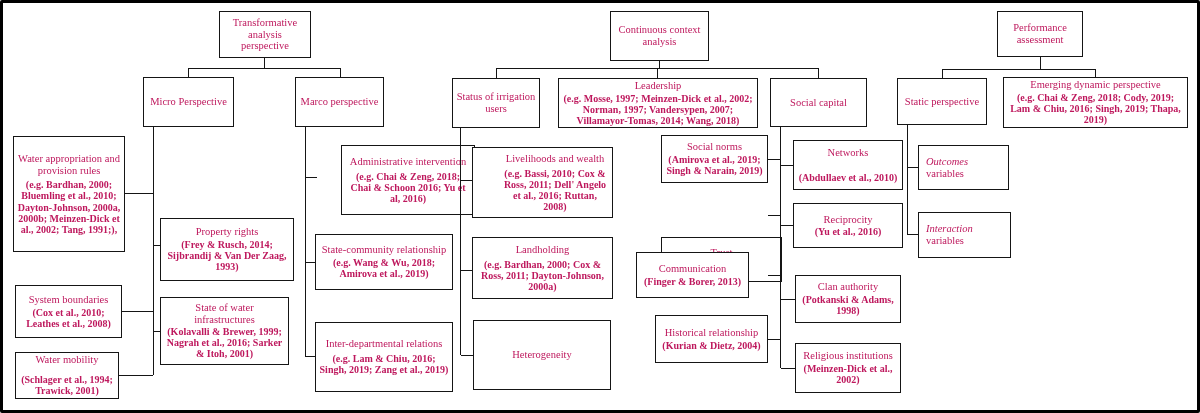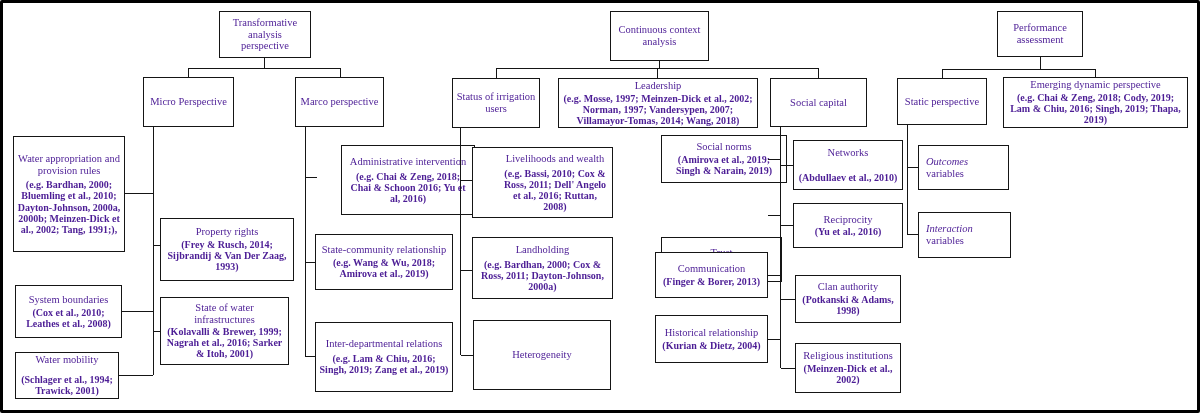--- a/index.html
+++ b/index.html
@@ -1,18 +1,18 @@
 <!DOCTYPE html>
 <html><head>
 <meta charset="utf-8">
 <style>
   html,body{margin:0;padding:0;background:#fff;}
   #canvas{
     position:relative;width:1200px;height:413px;background:#fff;overflow:hidden;
-    font-family:"Liberation Serif","DejaVu Serif",serif;color:#4c1d95;
+    font-family:"Liberation Serif","DejaVu Serif",serif;color:#be185d;
   }
   .frame{position:absolute;left:0;top:0;width:1194px;height:407px;border:3px solid #000;border-radius:2px;}
   .box{
     position:absolute;border:1px solid #151515;background:#fff;box-sizing:border-box;
     display:flex;flex-direction:column;align-items:center;justify-content:center;
     text-align:center;padding:2px 3px;gap:3px;
   }
   .box .t{font-size:10.5px;line-height:1.12;}
   .box .c{font-size:10px;line-height:1.12;font-weight:bold;}
   .leftbox{align-items:flex-start;text-align:left;padding-left:7px;}
@@ -99,29 +99,29 @@
     <div class="c">(e.g. Bassi, 2010; Cox &amp; Ross, 2011; Dell' Angelo et al., 2016; Ruttan, 2008)</div>
   </div>
   <div class="box" style="left:472px;top:237px;width:141px;height:62px;">
     <div class="t">Landholding</div>
     <div class="c">(e.g. Bardhan, 2000; Cox &amp; Ross, 2011; Dayton-Johnson, 2000a)</div>
   </div>
   <div class="box" style="left:473px;top:320px;width:138px;height:70px;">
     <div class="t">Heterogeneity</div>
   </div>
 
-  <div class="box" style="left:661px;top:135px;width:126px;height:48px;gap:1px;">
+  <div class="box" style="left:661px;top:135px;width:107px;height:48px;gap:1px;">
     <div class="t">Social norms</div>
     <div class="c">(Amirova et al., 2019; Singh &amp; Narain, 2019)</div>
   </div>
   <div class="box" style="left:661px;top:193px;width:121px;height:45px;margin-top:44px;">
     <div class="t">Trust</div>
     <div class="c">(Aida, 2019)</div>
   </div>
-  <div class="box" style="left:655px;top:252px;width:113px;height:46px;gap:1px;">
+  <div class="box" style="left:636px;top:252px;width:113px;height:46px;gap:1px;">
     <div class="t">Communication</div>
     <div class="c">(Finger &amp; Borer, 2013)</div>
   </div>
   <div class="box" style="left:655px;top:315px;width:113px;height:48px;gap:1px;">
     <div class="t">Historical relationship</div>
     <div class="c">(Kurian &amp; Dietz, 2004)</div>
   </div>
 
   <div class="box" style="left:793px;top:140px;width:110px;height:50px;gap:13px;">
     <div class="t">Networks</div>

